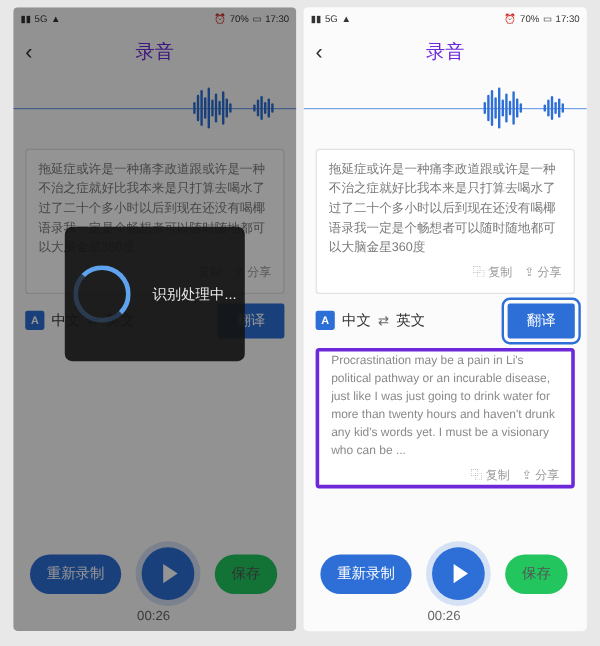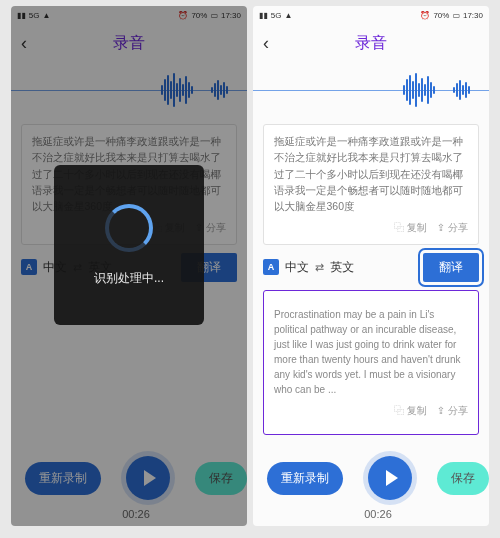--- a/index.html
+++ b/index.html
@@ -140,21 +140,21 @@
   .translate-btn {
     margin-left:auto;
     background:#2d6fd6;
     color:#fff;
     font-size:12px;
     padding:6px 16px;
     border-radius:2px;
   }
   .phone-b .translate-btn { outline: 2px solid #2d6fd6; outline-offset: 3px; }
   .bottom-bar {
-    padding: 10px 0 6px 14px;
+    padding: 10px 16px 6px 14px;
     display:flex;
     flex-direction:column;
     align-items:center;
     gap:4px;
   }
   .bottom-controls {
     width:100%;
     display:flex;
     align-items:center;
     justify-content:space-between;
@@ -162,21 +162,21 @@
   .pill-btn {
     font-size:12px;
     padding:8px 14px;
     border-radius:18px;
   }
   .pill-primary {
     background:#2d6fd6;
     color:#fff;
   }
   .pill-secondary {
-    background:#5eead4;
+    background:#22c55e;
     color:#555;
   }
   .play-btn {
     width:44px; height:44px;
     border-radius:50%;
     background:#2d6fd6;
     display:flex;
     align-items:center;
     justify-content:center;
     box-shadow: 0 0 0 5px rgba(45,111,214,0.18);
@@ -189,43 +189,43 @@
     margin-left:3px;
   }
   .timestamp { font-size:11px; color:#666; margin-top:4px;text-align:center;}
   
   .modal {
     position:absolute;
     left:50%;
     top:46%;
     transform:translate(-50%,-50%);
     width:150px;
-    height:160px;
+    height:112px;
     background:rgba(20,20,20,0.92);
     border-radius:6px;
     z-index:3;
     display:flex;
-    flex-direction:column;
+    flex-direction:row;
     align-items:center;
     justify-content:center;
     gap:18px;
   }
   .spinner {
     width:48px; height:48px;
     border:4px solid rgba(90,150,230,0.25);
     border-top-color:#5fa3ef;
     border-right-color:#5fa3ef;
     border-radius:50%;
   }
   .modal-text { color:#e8e8e8; font-size:12px; }
   .result-card {
-    border:1px solid #6d28d9;
+    border:3px solid #6d28d9;
     background:#fff;
     border-radius:3px;
-    padding:16px 10px;
+    padding:0 10px;
     font-size:10px;
     color:#8a8a8a;
     line-height:1.5;
   }
 </style>
 </head>
 <body>
 
 <div class="phone dim">
   <div class="status-bar">

